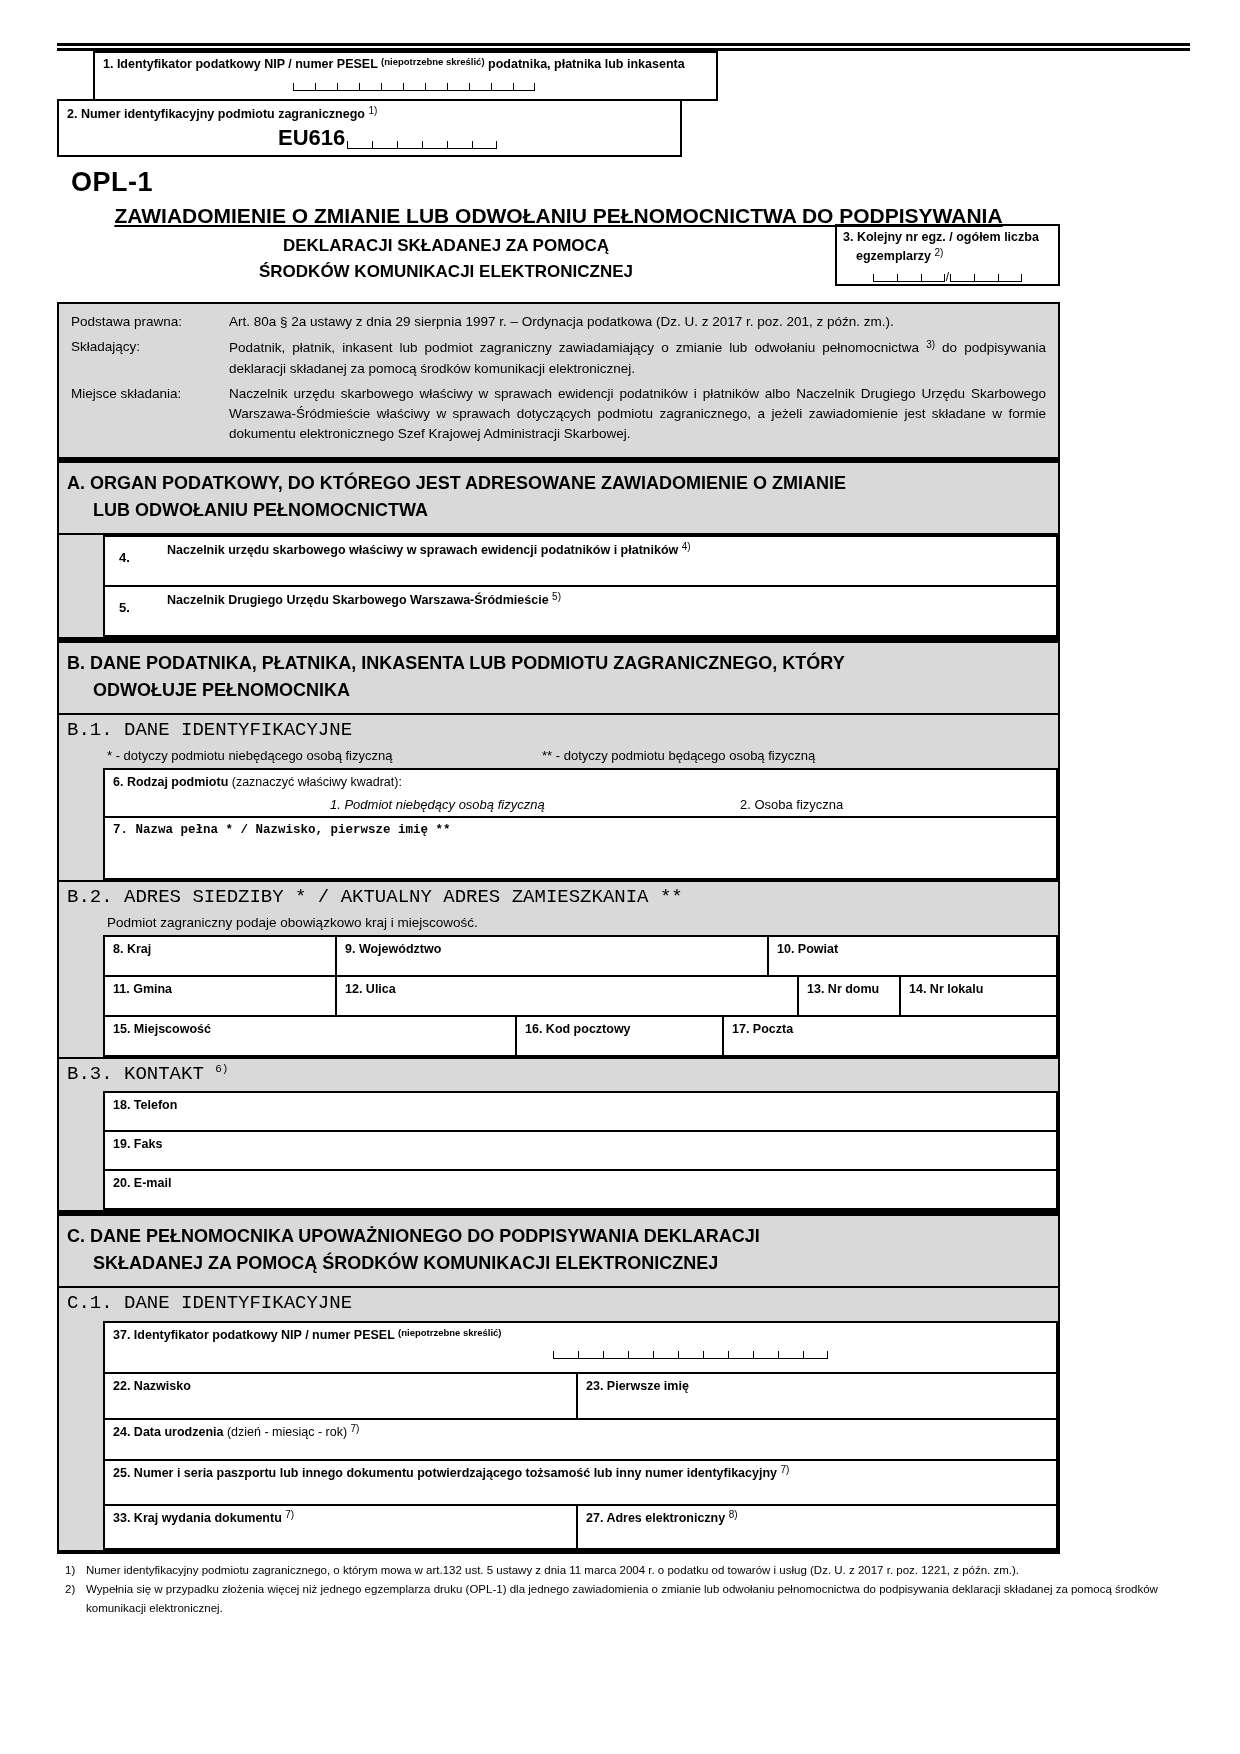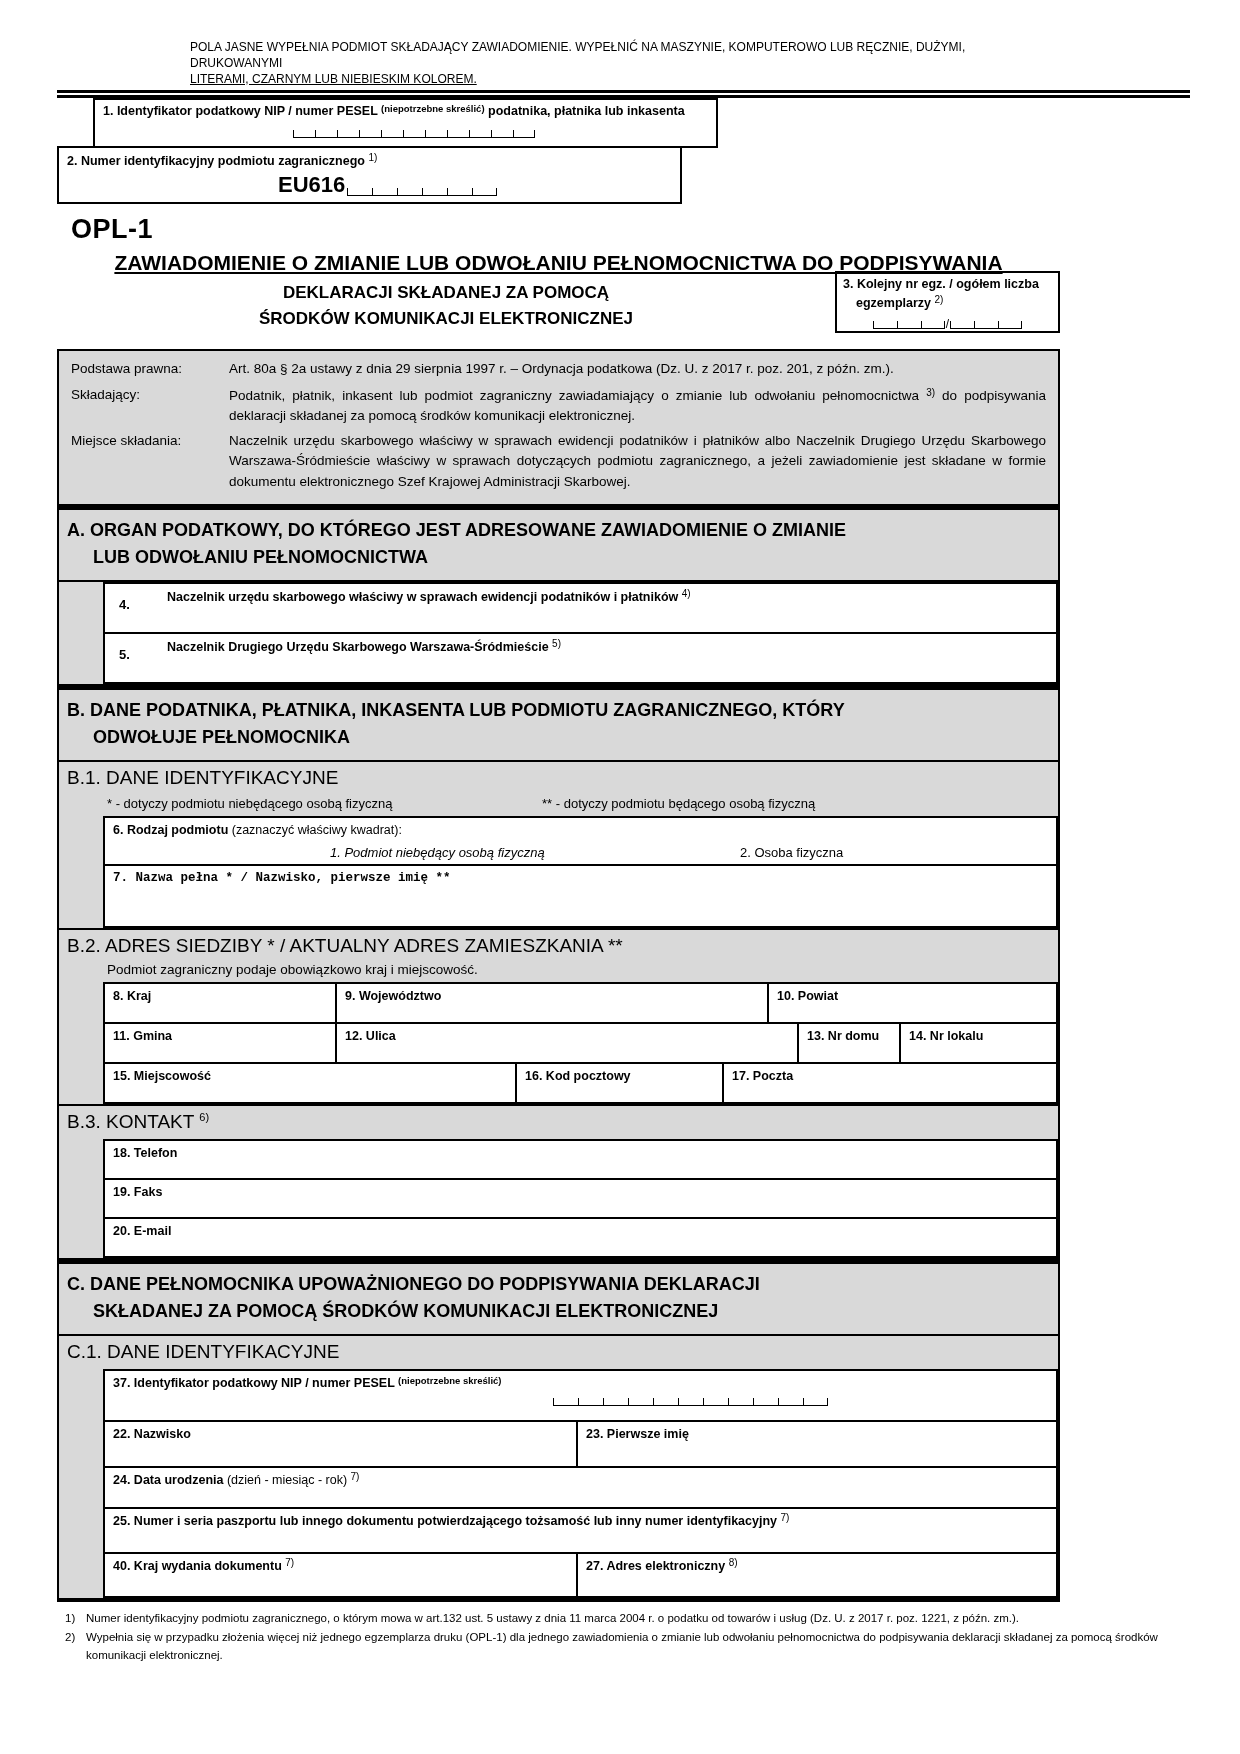--- a/index.html
+++ b/index.html
@@ -44,21 +44,21 @@
 
   .info-box { background:#d9d9d9; display:grid; grid-template-columns:152px 1fr; column-gap:6px; row-gap:5px; padding:8px 12px 12px 12px; font-size:13.5px; line-height:1.5; }
   .info-desc.just { text-align:justify; }
 
   .rule-dbl { border-top:3px solid #000; height:2px; background:#fff; }
 
   .sec-hdr { background:#d9d9d9; border-top:3px solid #000; border-bottom:2px solid #000; padding:7px 10px 9px 8px; font-size:18px; font-weight:bold; line-height:1.5; }
   .sec-hdr .line2 { margin-left:26px; }
 
   .sub-hdr { background:#d9d9d9; border-top:2px solid #000; padding:3px 8px 4px 8px; }
-  .sub-title { font-size:19px; font-weight:normal; line-height:1.35; }
+  .sub-title { font-size:19px; font-weight:normal; line-height:1.35;font-family:Liberation Mono, monospace; }
   .sub-title sup.mark { font-size:11px; vertical-align:7px; }
   .b1-notes { display:flex; padding:1px 0 5px 48px; font-size:13px; }
   .b1-notes .note1 { width:435px; }
   .b2-sub { padding:0 0 5px 48px; font-size:13.5px; }
 
   .indent-wrap { background:#d9d9d9; padding-left:46px; overflow:hidden; }
   .fbox { background:#fff; border:2px solid #000; margin-left:-2px; padding:2px 8px 3px 8px; position:relative; }
   .fbox + .fbox, .frow + .fbox, .fbox + .frow { margin-top:-2px; }
   .frow { display:flex; }
   .fcell { background:#fff; border:2px solid #000; padding:2px 8px 3px 8px; min-height:42px; }
@@ -89,24 +89,20 @@
   .footnotes { margin:7px 0 0 8px; font-size:11.5px; line-height:1.65; width:1125px; }
   .fn { display:flex; }
   .fn-num { width:21px; flex:0 0 21px; }
   .fn-text { flex:1; }
 </style>
 </head>
 <body>
 
 <div class="sheet">
 
-  <div class="top-note">
-    <div class="l1">POLA JASNE WYPEŁNIA PODMIOT SKŁADAJĄCY ZAWIADOMIENIE. WYPEŁNIĆ NA MASZYNIE, KOMPUTEROWO LUB RĘCZNIE, DUŻYMI, DRUKOWANYMI</div>
-    <div class="l2">LITERAMI, CZARNYM LUB NIEBIESKIM KOLOREM.</div>
-  </div>
 
   <div class="rule-top"></div>
 
   <div class="idbox" style="height:50px;margin-left:36px;">
     <div class="flabel"><span>1. Identyfikator podatkowy NIP / numer PESEL</span> <span class="fsmall">(niepotrzebne skreślić)</span> <span>podatnika, płatnika lub inkasenta</span></div>
     <div class="comb box1-comb">
         <i></i>
         <i></i>
         <i></i>
         <i></i>
@@ -277,21 +273,21 @@
         <div class="fcell w475 h48"><span class="flabel">22. Nazwisko</span></div>
         <div class="fcell grow h48"><span class="flabel">23. Pierwsze imię</span></div>
       </div>
       <div class="fbox f24">
         <span class="flabel"><span>24. Data urodzenia</span><span class="lrest"> (dzień - miesiąc - rok) </span><sup class="mark">7)</sup></span>
       </div>
       <div class="fbox f25">
         <span class="flabel"><span>25. Numer i seria paszportu lub innego dokumentu potwierdzającego tożsamość lub inny numer identyfikacyjny </span><sup class="mark">7)</sup></span>
       </div>
       <div class="frow">
-        <div class="fcell w475 h46"><span class="flabel"><span>40. Kraj wydania dokumentu </span><sup class="mark">7)</sup></span></div>
+        <div class="fcell w475 h46"><span class="flabel"><span>33. Kraj wydania dokumentu </span><sup class="mark">7)</sup></span></div>
         <div class="fcell grow h46"><span class="flabel"><span>27. Adres elektroniczny </span><sup class="mark">8)</sup></span></div>
       </div>
     </div>
   </div>
 
   <div class="footnotes">
     <div class="fn">
       <span class="fn-num">1)</span>
       <span class="fn-text">Numer identyfikacyjny podmiotu zagranicznego, o którym mowa w art.132 ust. 5 ustawy z dnia 11 marca 2004 r. o podatku od towarów i usług (Dz. U. z 2017 r. poz. 1221, z późn. zm.).</span>
     </div>

